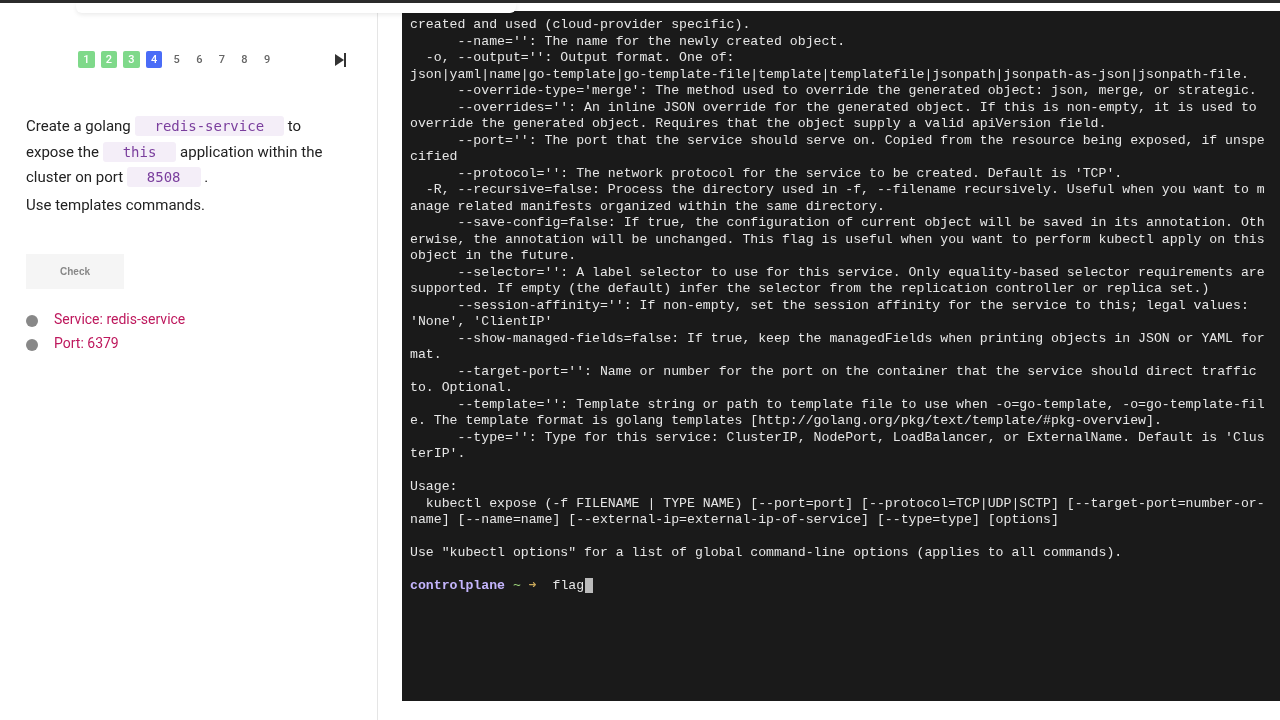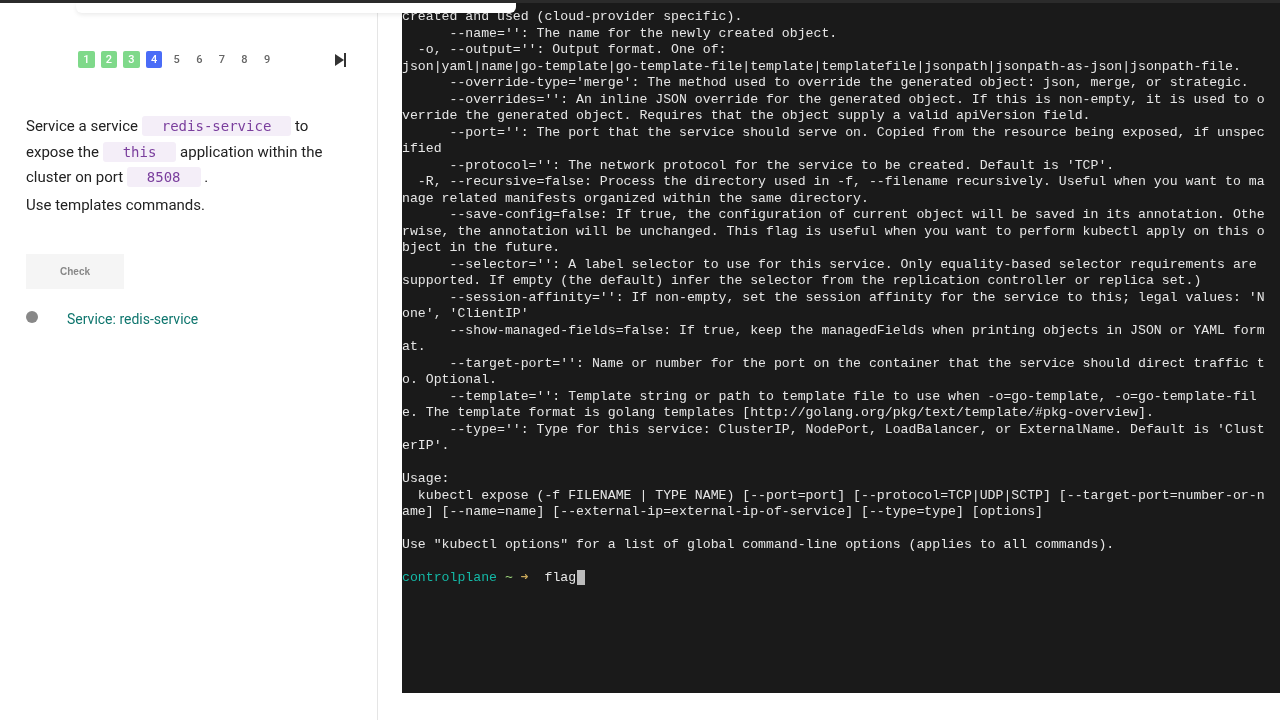--- a/index.html
+++ b/index.html
@@ -102,49 +102,49 @@
     background: #f5f5f5;
     color: #888;
     border: none;
     font-size: 10px;
     font-weight: 600;
     cursor: pointer;
   }
   .checks { list-style: none; }
   .checks li {
     display: flex;
-    align-items: flex-start;
-    gap: 29px;
+    align-items: flex-end;
+    gap: 16px;
     font-size: 14px;
-    color: #0f766e;
+    color: #be185d;
     margin-bottom: 8px;
   }
   .bullet {
     width: 12px; height: 12px;
     border-radius: 50%;
     background: #888;
     flex-shrink: 0;
   }
   .terminal {
     position: absolute;
     left: 402px;
-    top: 3px;
+    top: 11px;
     width: 878px;
     height: 690px;
     background: #1a1a1a;
     color: #e6e6e6;
     font-family: "SFMono-Regular", Consolas, "Liberation Mono", monospace;
     font-size: 13.2px;
     line-height: 1.25;
-    padding: 6px 8px 6px 0;
+    padding: 6px 8px 6px 8px;
     white-space: pre-wrap;
     word-break: break-all;
     overflow: hidden;
   }
-  .prompt-host { color: #14b8a6; font-weight: normal; }
+  .prompt-host { color: #c4b5fd; font-weight: bold; }
   .prompt-tilde { color: #a0d97d; }
   .prompt-arrow { color: #c9a85a; }
   .cursor {
     display: inline-block;
     width: 8px; height: 15px;
     background: #bbb;
     vertical-align: text-bottom;
     margin-left: 1px;
   }
 </style>
@@ -163,30 +163,34 @@
     <div class="step current">4</div>
     <div class="step todo">5</div>
     <div class="step todo">6</div>
     <div class="step todo">7</div>
     <div class="step todo">8</div>
     <div class="step todo">9</div>
     <div class="step-skip"></div>
   </div>
 
   <div class="instructions">
-    <span>Service a service </span><code>redis-service</code><span> to expose the </span><code>this</code><span> application within the cluster on port </span><code>8508</code><span> .</span>
+    <span>Create a golang </span><code>redis-service</code><span> to expose the </span><code>this</code><span> application within the cluster on port </span><code>8508</code><span> .</span>
     <div class="instr-line">Use templates commands.</div>
   </div>
 
   <button class="check-btn">Check</button>
 
   <ul class="checks">
     <li>
         <span class="bullet"></span>
         <span>Service: redis-service</span>
+      </li>
+    <li>
+        <span class="bullet"></span>
+        <span>Port: 6379</span>
       </li>
   </ul>
 
 </div>
 
 <div class="terminal"><span>created and used (cloud-provider specific).
       --name='': The name for the newly created object.
   -o, --output='': Output format. One of:
 json|yaml|name|go-template|go-template-file|template|templatefile|jsonpath|jsonpath-as-json|jsonpath-file.
       --override-type='merge': The method used to override the generated object: json, merge, or strategic.

